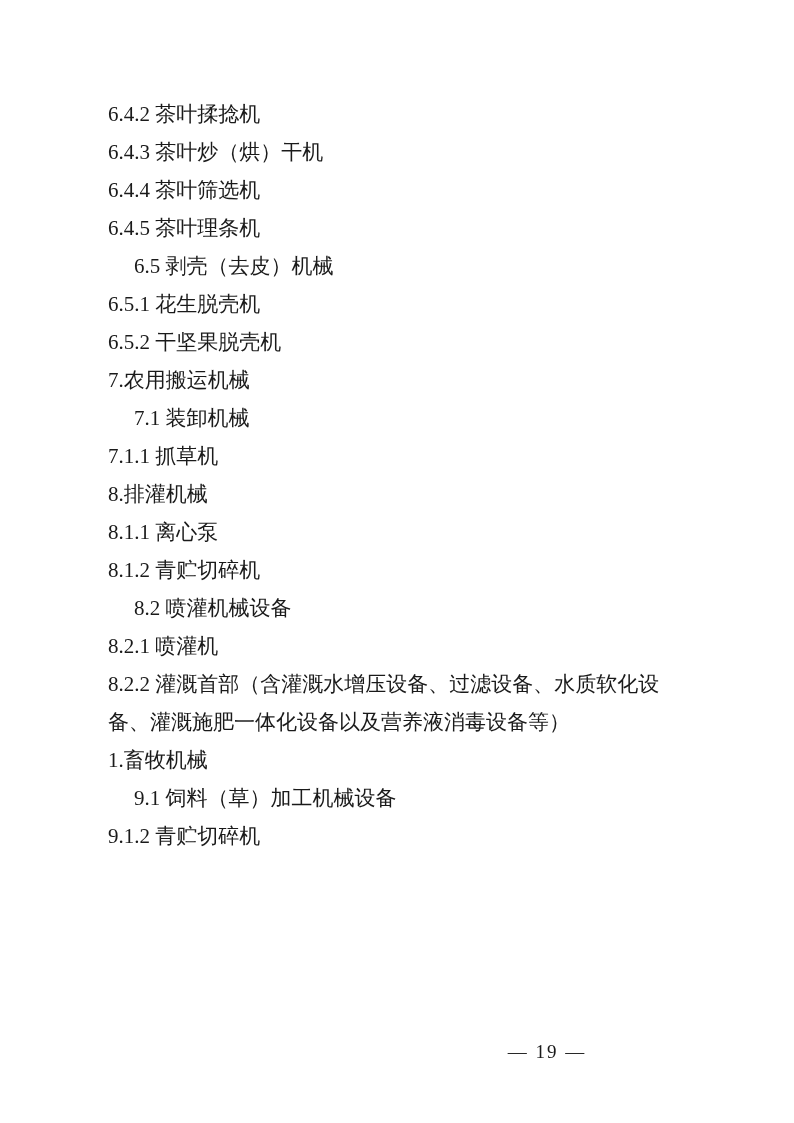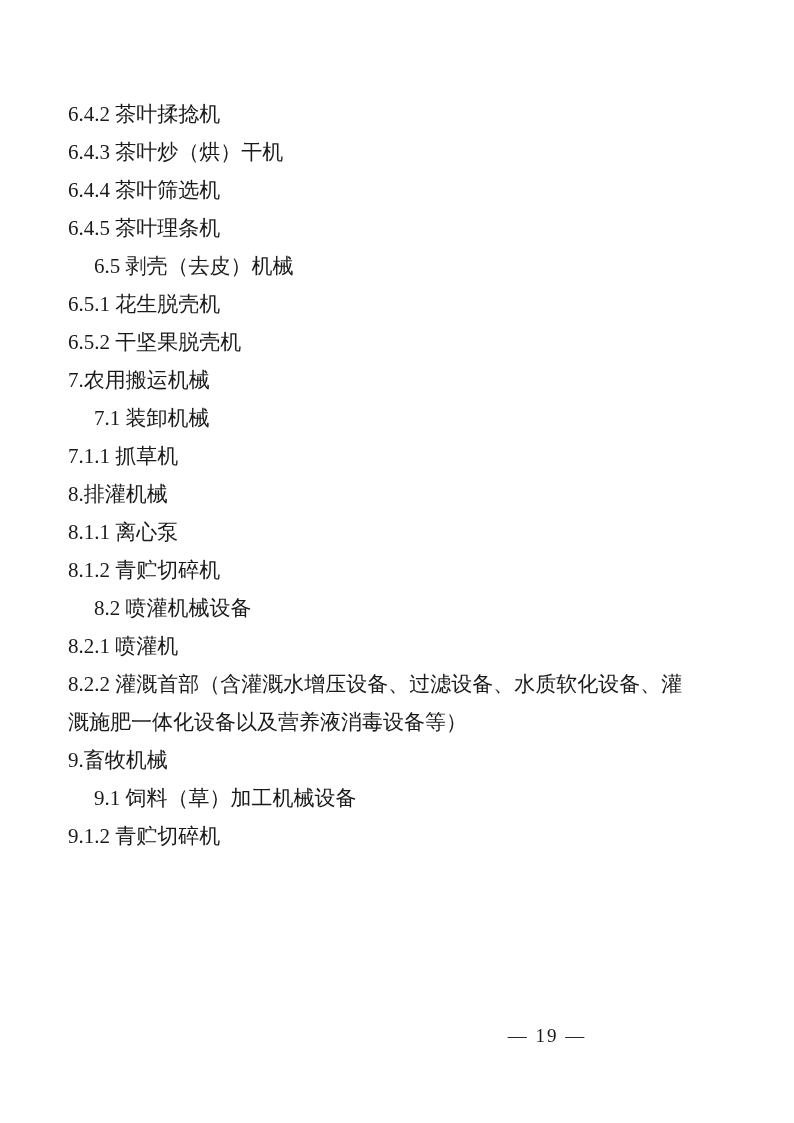--- a/index.html
+++ b/index.html
@@ -15,38 +15,38 @@
     position: relative;
     overflow: hidden;
   }
   .page {
     position: absolute;
     left: 0;
     top: 0;
     width: 794px;
     height: 1123px;
     box-sizing: border-box;
-    padding: 95px 110px 40px 68px;
+    padding: 95px 110px 40px 108px;
   }
   .doc-body {
     font-size: 21px;
     line-height: 38px;
   }
   .line {
     white-space: pre-wrap;
     word-break: break-all;
   }
   
   .lvl-0 { text-indent: 0; }
   .lvl-1 { text-indent: 26px; }
   .footer {
     position: absolute;
     left: 0;
     right: 0;
-    bottom: 76px;
+    bottom: 60px;
     text-align: center;
     font-size: 19px;
     letter-spacing: 2px;
     color: #1a1a1a;
     padding-left: 300px;
   }
 </style>
 </head>
 <body>
 
@@ -61,18 +61,18 @@
       <div class="line lvl-0">6.5.2 干坚果脱壳机</div>
       <div class="line lvl-0">7.农用搬运机械</div>
       <div class="line lvl-1">7.1 装卸机械</div>
       <div class="line lvl-0">7.1.1 抓草机</div>
       <div class="line lvl-0">8.排灌机械</div>
       <div class="line lvl-0">8.1.1 离心泵</div>
       <div class="line lvl-0">8.1.2 青贮切碎机</div>
       <div class="line lvl-1">8.2 喷灌机械设备</div>
       <div class="line lvl-0">8.2.1 喷灌机</div>
       <div class="line lvl-0">8.2.2 灌溉首部（含灌溉水增压设备、过滤设备、水质软化设备、灌溉施肥一体化设备以及营养液消毒设备等）</div>
-      <div class="line lvl-0">9.畜牧机械</div>
+      <div class="line lvl-0">1.畜牧机械</div>
       <div class="line lvl-1">9.1 饲料（草）加工机械设备</div>
       <div class="line lvl-0">9.1.2 青贮切碎机</div>
     </div>
   <div class="footer">— 19 —</div>
 </div>
 
 </body></html>

